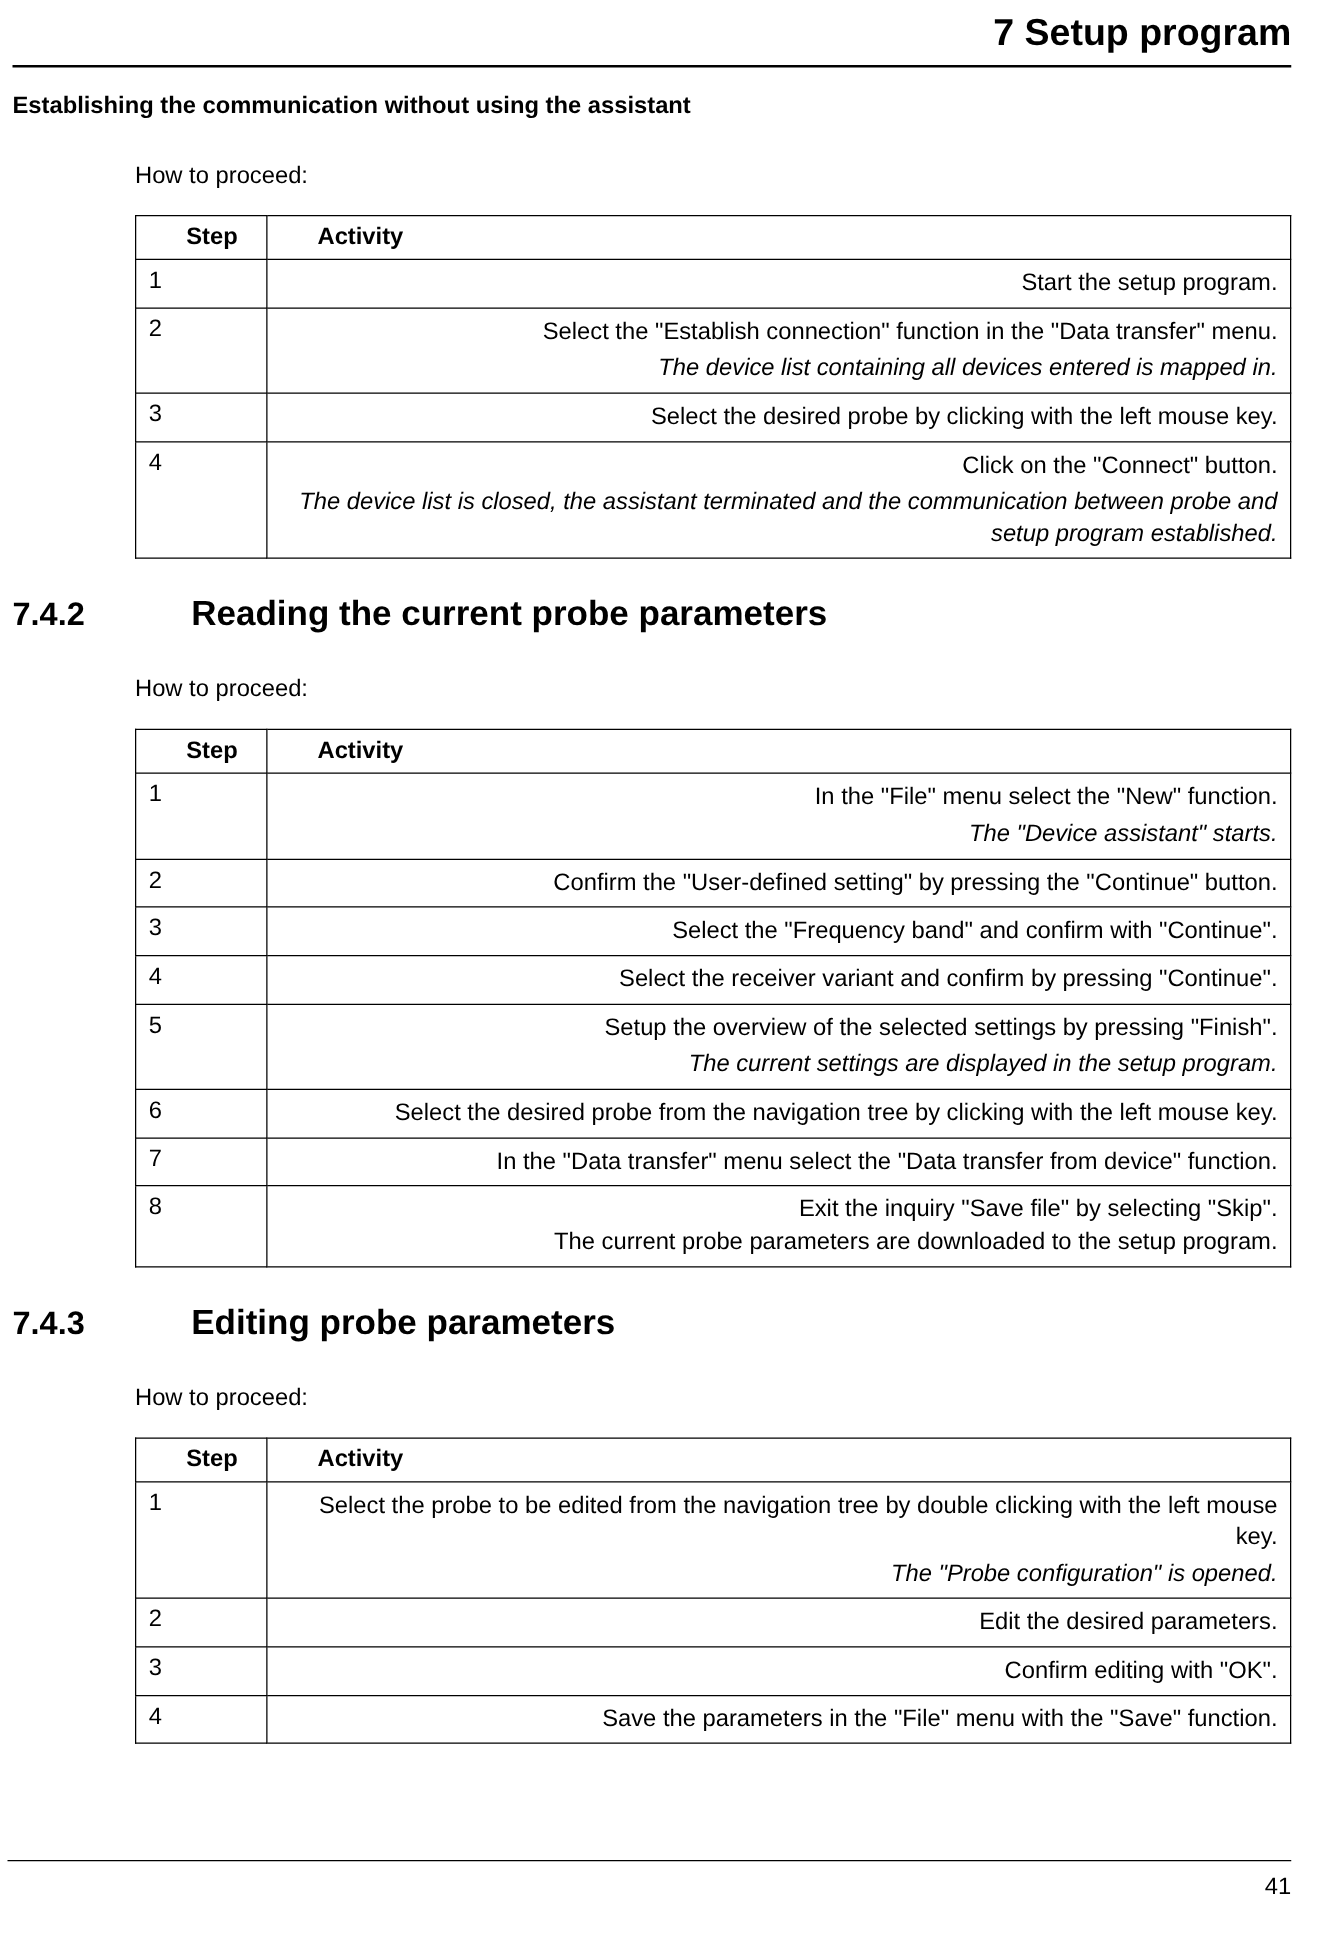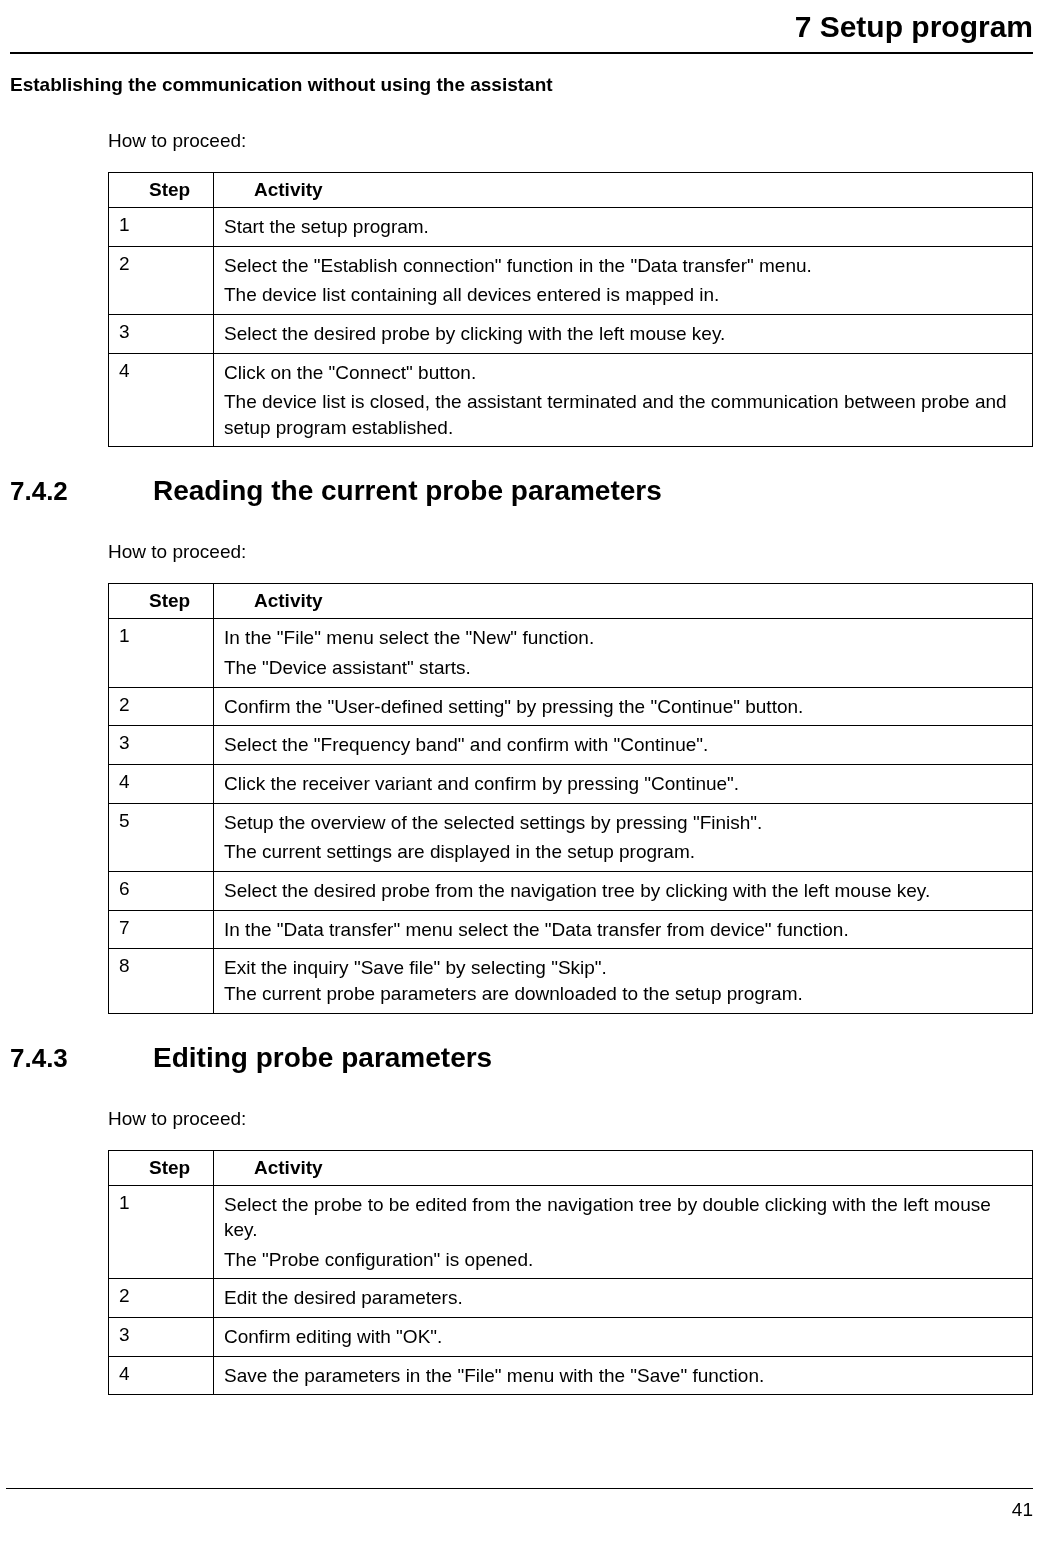--- a/index.html
+++ b/index.html
@@ -50,22 +50,24 @@
       padding: 6px 10px 6px 10px;
     }
     table.steps th {
       font-weight: bold;
       padding-left: 40px;
     }
     table.steps col.step-col { width: 105px; }
     .activity-lines p {
       margin: 0;
       line-height: 1.35;
+      text-align: right;
     }
     .activity-lines p.italic {
+      font-style: italic;
       margin-top: 4px;
     }
     .section-row {
       display: flex;
       align-items: baseline;
       margin-top: 10px;
       margin-bottom: 24px;
     }
     .section-num {
       font-size: 26px;
@@ -193,21 +195,21 @@
           <td>
             <div class="activity-lines">
               <p>Select the "Frequency band" and confirm with "Continue".</p>
             </div>
           </td>
         </tr>
         <tr>
           <td>4</td>
           <td>
             <div class="activity-lines">
-              <p>Click the receiver variant and confirm by pressing "Continue".</p>
+              <p>Select the receiver variant and confirm by pressing "Continue".</p>
             </div>
           </td>
         </tr>
         <tr>
           <td>5</td>
           <td>
             <div class="activity-lines">
               <p>Setup the overview of the selected settings by pressing "Finish".</p>
               <p class="italic">The current settings are displayed in the setup program.</p>
             </div>

